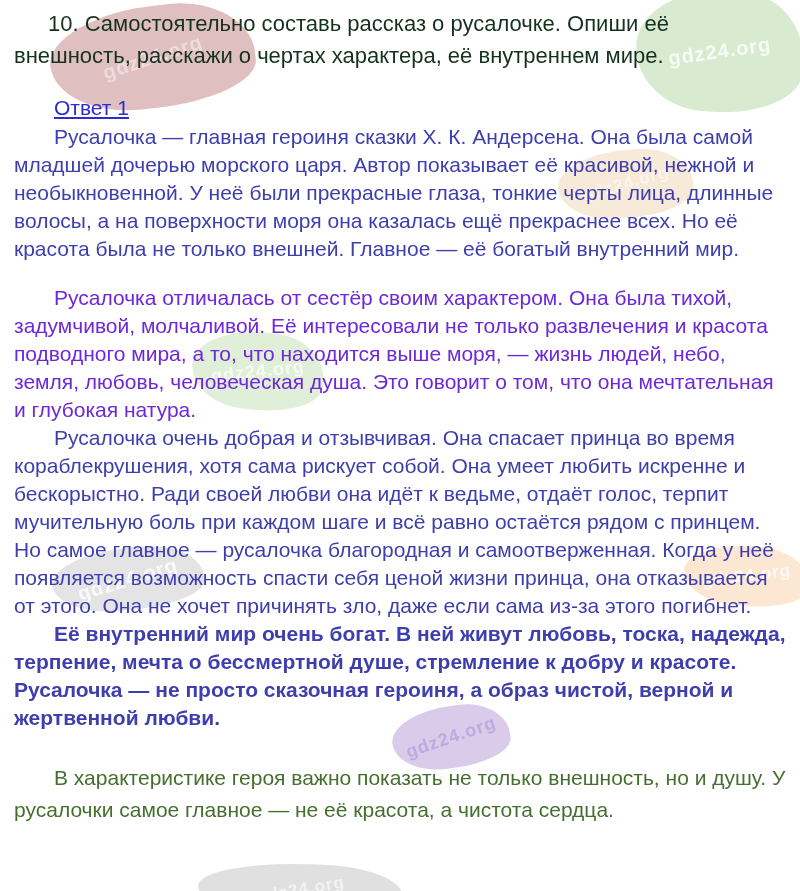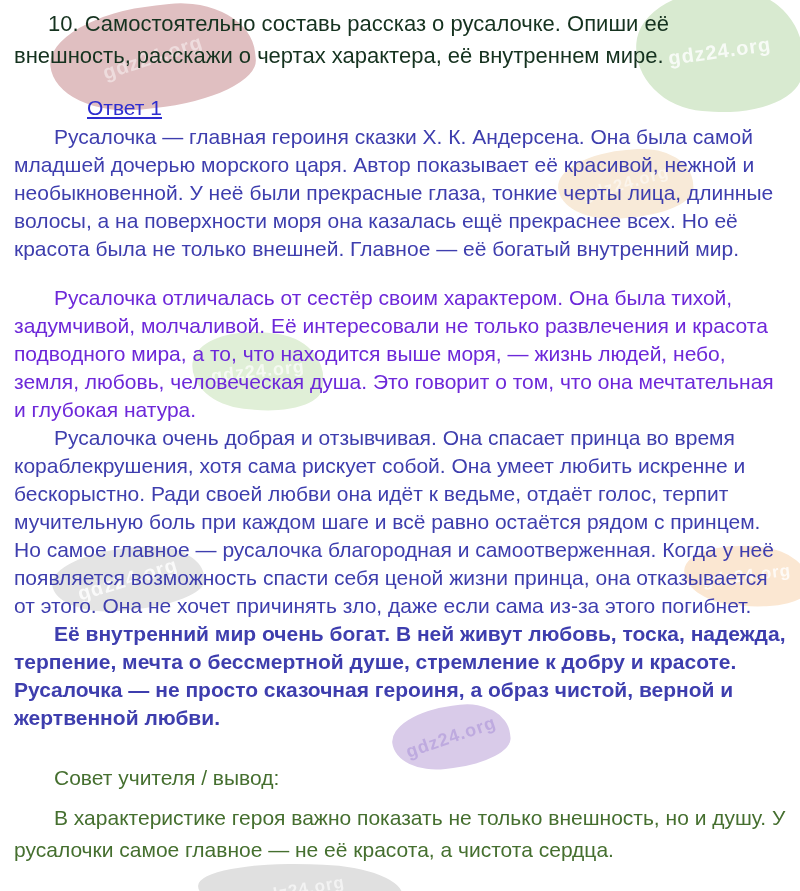--- a/index.html
+++ b/index.html
@@ -56,21 +56,21 @@
     line-height: 32px;
     text-indent: 34px;
     margin: 0;
   }
   .answer-label {
     margin: 20px 0 0 0;
     font-size: 21px;
     line-height: 31px;
     text-indent: 40px;
   }
-  .answer-label span { text-decoration: underline; margin-left: 33px; }
+  .answer-label span { text-decoration: underline; }
   .para {
     margin: 0;
     font-size: 21px;
     line-height: 28px;
     text-indent: 40px;
   }
   .teacher-block { margin-top: 30px; }
   .teacher-label {
     margin: 0;
     font-size: 21px;
@@ -121,18 +121,17 @@
     <p class="answer-label" style="color: rgb(45, 45, 207);"><span>Ответ 1</span></p>
 
     <div>
       <p class="para" style="color: rgb(62, 62, 174);">Русалочка — главная героиня сказки Х. К. Андерсена. Она была самой младшей дочерью морского царя. Автор показывает её красивой, нежной и необыкновенной. У неё были прекрасные глаза, тонкие черты лица, длинные волосы, а на поверхности моря она казалась ещё прекраснее всех. Но её красота была не только внешней. Главное — её богатый внутренний мир.</p>
       <p class="para" style="color: #6d28d9; margin-top: 21px;">Русалочка отличалась от сестёр своим характером. Она была тихой, задумчивой, молчаливой. Её интересовали не только развлечения и красота подводного мира, а то, что находится выше моря, — жизнь людей, небо, земля, любовь, человеческая душа. Это говорит о том, что она мечтательная и глубокая натура.</p>
       <p class="para" style="color: rgb(62, 62, 174);">Русалочка очень добрая и отзывчивая. Она спасает принца во время кораблекрушения, хотя сама рискует собой. Она умеет любить искренне и бескорыстно. Ради своей любви она идёт к ведьме, отдаёт голос, терпит мучительную боль при каждом шаге и всё равно остаётся рядом с принцем. Но самое главное — русалочка благородная и самоотверженная. Когда у неё появляется возможность спасти себя ценой жизни принца, она отказывается от этого. Она не хочет причинять зло, даже если сама из-за этого погибнет.</p>
       <p class="para" style="color: rgb(62, 62, 174); font-weight: bold;">Её внутренний мир очень богат. В ней живут любовь, тоска, надежда, терпение, мечта о бессмертной душе, стремление к добру и красоте. Русалочка — не просто сказочная героиня, а образ чистой, верной и жертвенной любви.</p>
     </div>
 
     <div class="teacher-block">
-      <p class="teacher-label" style="color: rgb(69, 111, 47);">Совет учителя / вывод:</p>
       <p class="teacher-text" style="color: rgb(69, 111, 47);">В характеристике героя важно показать не только внешность, но и душу. У русалочки самое главное — не её красота, а чистота сердца.</p>
     </div>
 
   </div>
 </div>
 
 </body></html>

